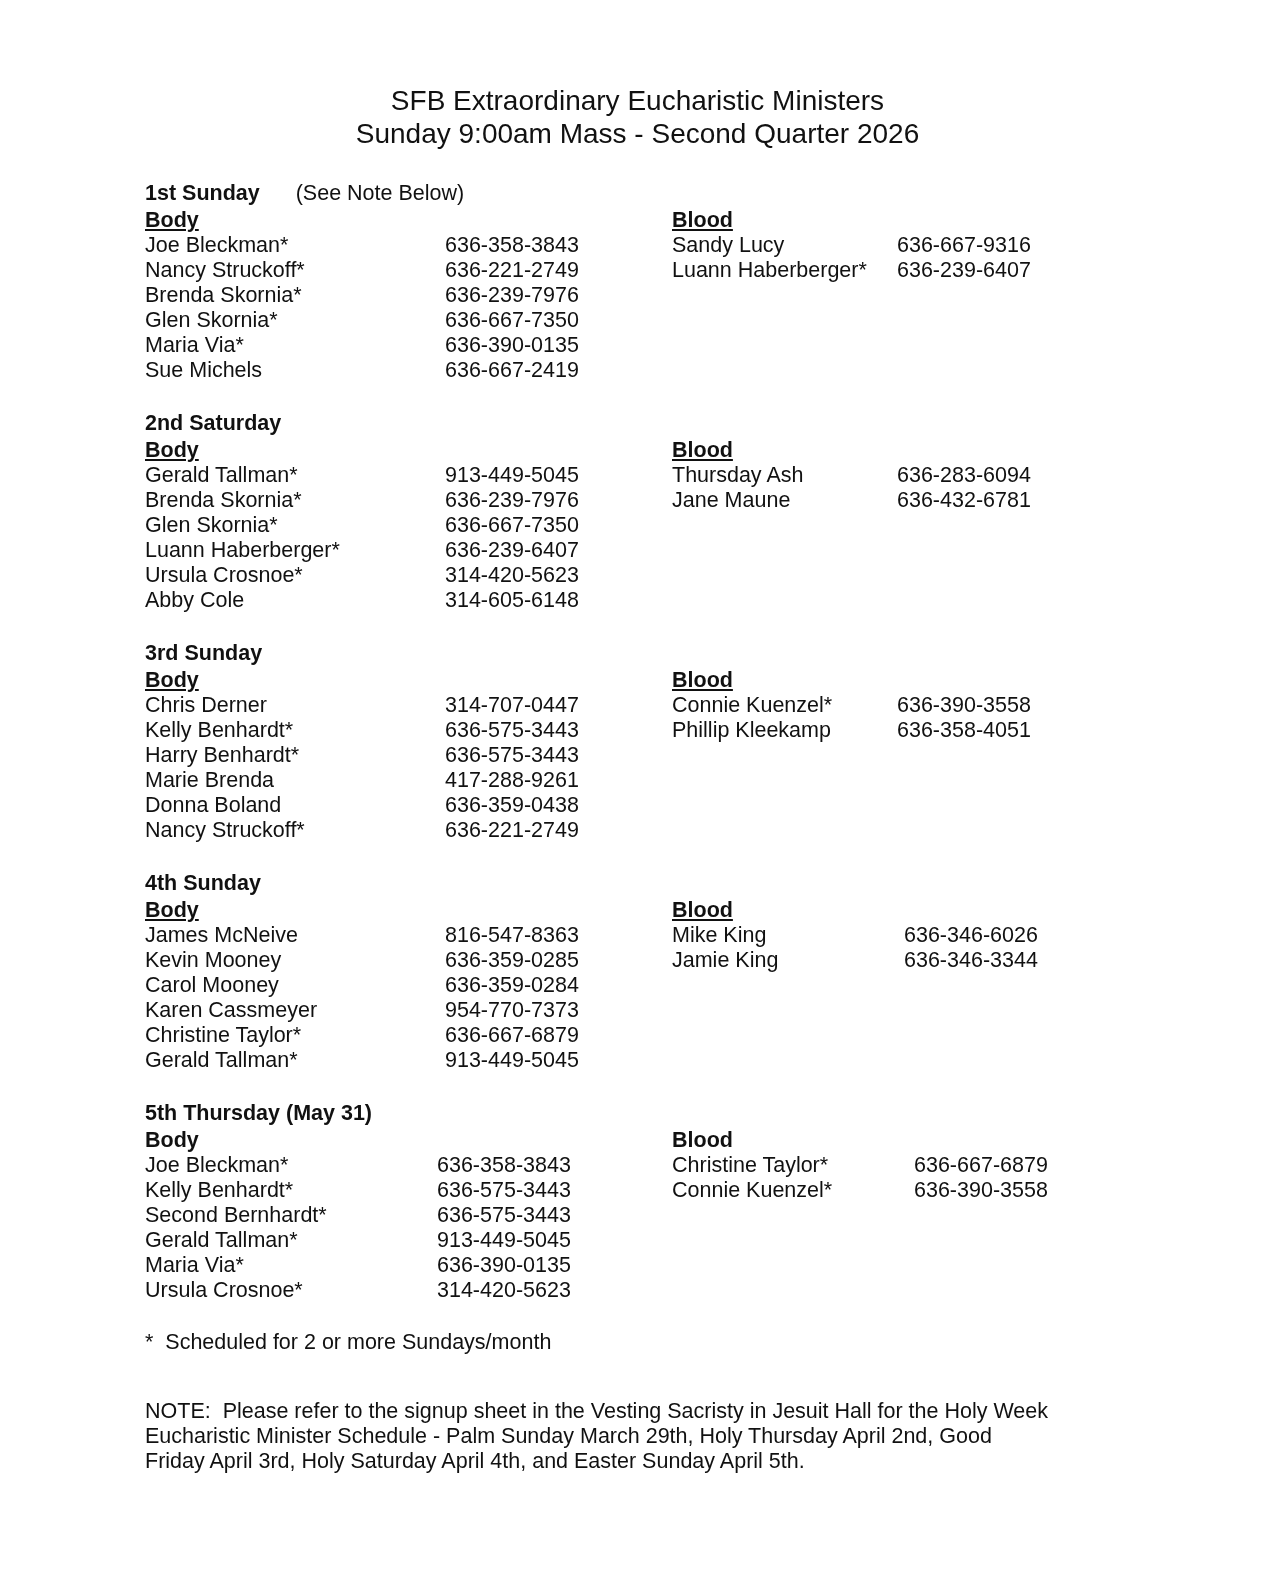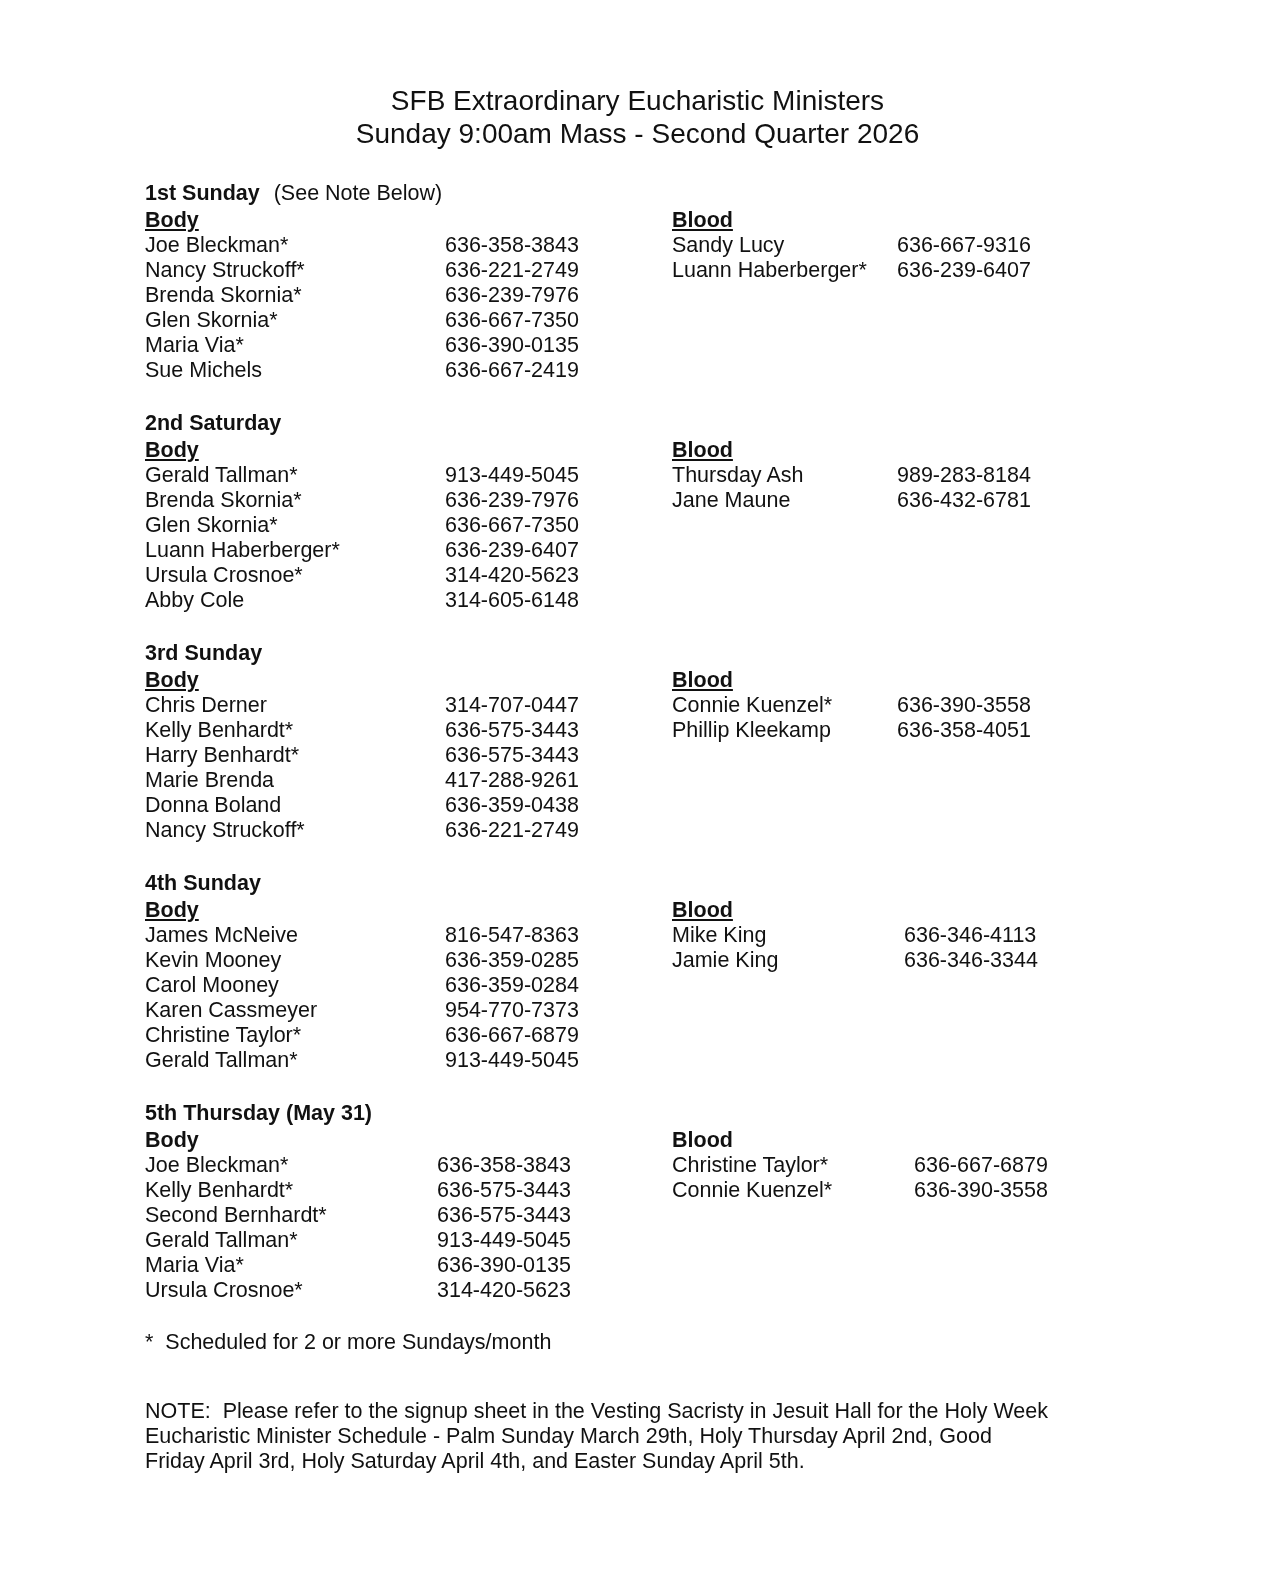--- a/index.html
+++ b/index.html
@@ -31,21 +31,21 @@
     font-size: 21.5px;
     line-height: 25px;
   }
   .section-head {
     font-weight: bold;
     height: 27px;
     white-space: nowrap;
   }
   .section-head .note {
     font-weight: normal;
-    margin-left: 14px;
+    margin-left: 36px;
   }
   .cols {
     position: relative;
     height: 160px;
   }
   .col {
     position: absolute;
     top: 0;
   }
   .col-body { left: 0; }
@@ -117,21 +117,21 @@
       <div class="col-label ul">Body</div>
       <div class="row"><span>Gerald Tallman*</span><span class="phone">913-449-5045</span></div>
       <div class="row"><span>Brenda Skornia*</span><span class="phone">636-239-7976</span></div>
       <div class="row"><span>Glen Skornia*</span><span class="phone">636-667-7350</span></div>
       <div class="row"><span>Luann Haberberger*</span><span class="phone">636-239-6407</span></div>
       <div class="row"><span>Ursula Crosnoe*</span><span class="phone">314-420-5623</span></div>
       <div class="row"><span>Abby Cole</span><span class="phone">314-605-6148</span></div>
     </div>
     <div class="col col-blood">
       <div class="col-label ul">Blood</div>
-      <div class="row"><span>Thursday Ash</span><span class="phone">989-283-8184</span></div>
+      <div class="row"><span>Thursday Ash</span><span class="phone">636-283-6094</span></div>
       <div class="row"><span>Jane Maune</span><span class="phone">636-432-6781</span></div>
     </div>
   </div>
 </div>
 
 <div class="section sec3" style="top:641px;">
   <div class="section-head">
     <span>3rd Sunday</span>
   </div>
   <div class="cols">
@@ -161,21 +161,21 @@
       <div class="col-label ul">Body</div>
       <div class="row"><span>James McNeive</span><span class="phone">816-547-8363</span></div>
       <div class="row"><span>Kevin Mooney</span><span class="phone">636-359-0285</span></div>
       <div class="row"><span>Carol Mooney</span><span class="phone">636-359-0284</span></div>
       <div class="row"><span>Karen Cassmeyer</span><span class="phone">954-770-7373</span></div>
       <div class="row"><span>Christine Taylor*</span><span class="phone">636-667-6879</span></div>
       <div class="row"><span>Gerald Tallman*</span><span class="phone">913-449-5045</span></div>
     </div>
     <div class="col col-blood">
       <div class="col-label ul">Blood</div>
-      <div class="row"><span>Mike King</span><span class="phone">636-346-4113</span></div>
+      <div class="row"><span>Mike King</span><span class="phone">636-346-6026</span></div>
       <div class="row"><span>Jamie King</span><span class="phone">636-346-3344</span></div>
     </div>
   </div>
 </div>
 
 <div class="section sec5" style="top:1101px;">
   <div class="section-head">
     <span>5th Thursday (May 31)</span>
   </div>
   <div class="cols">

